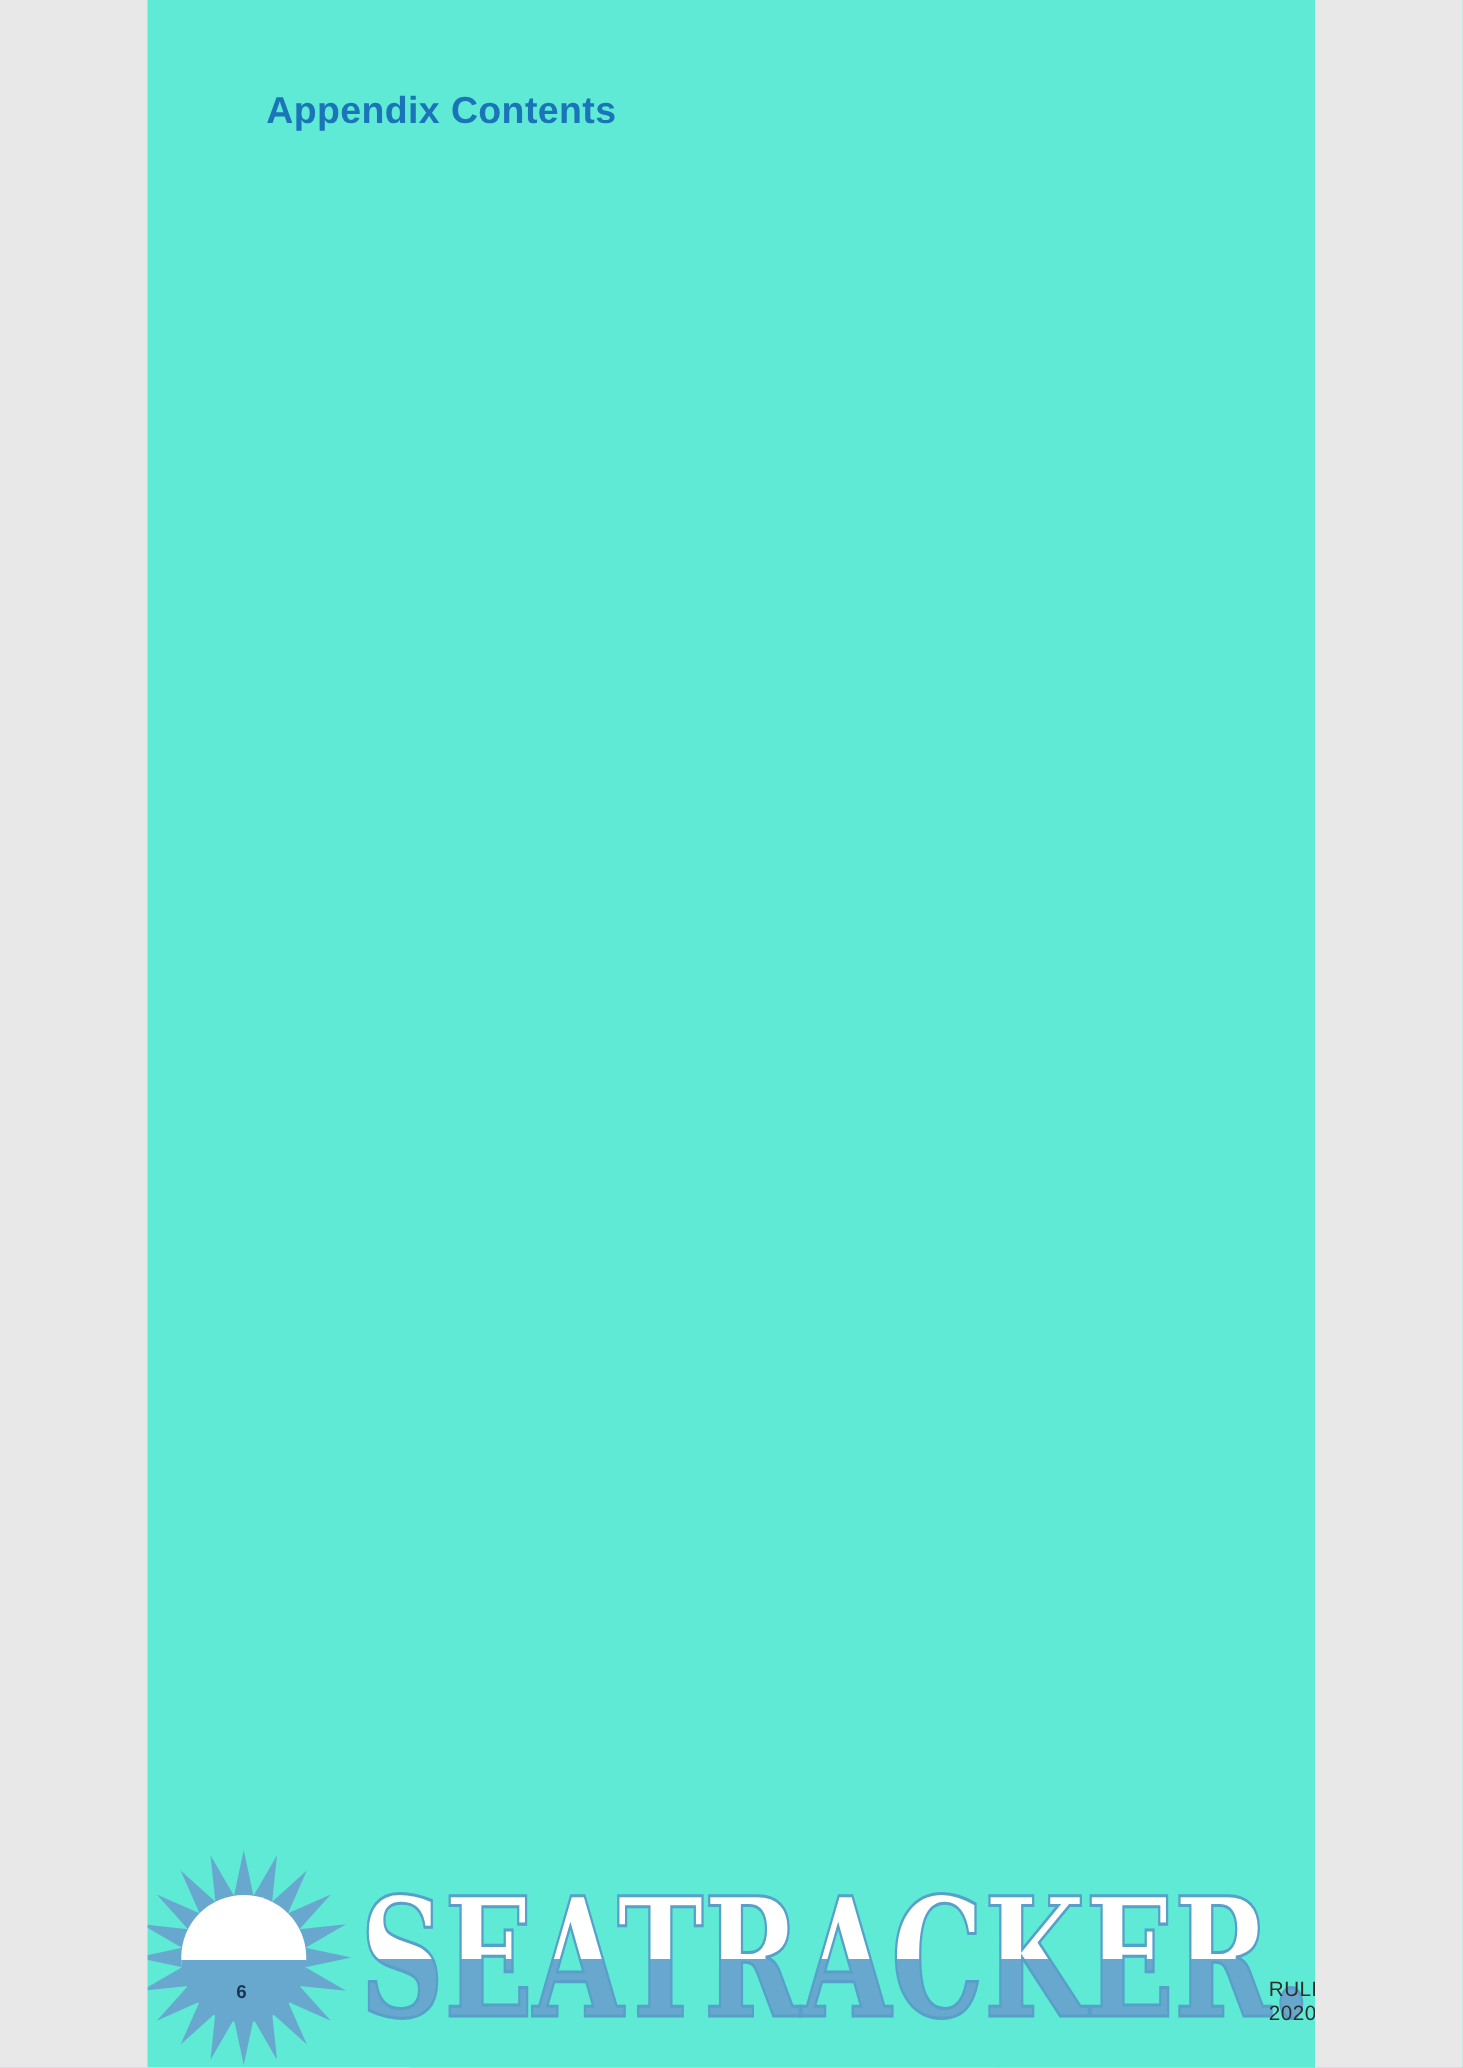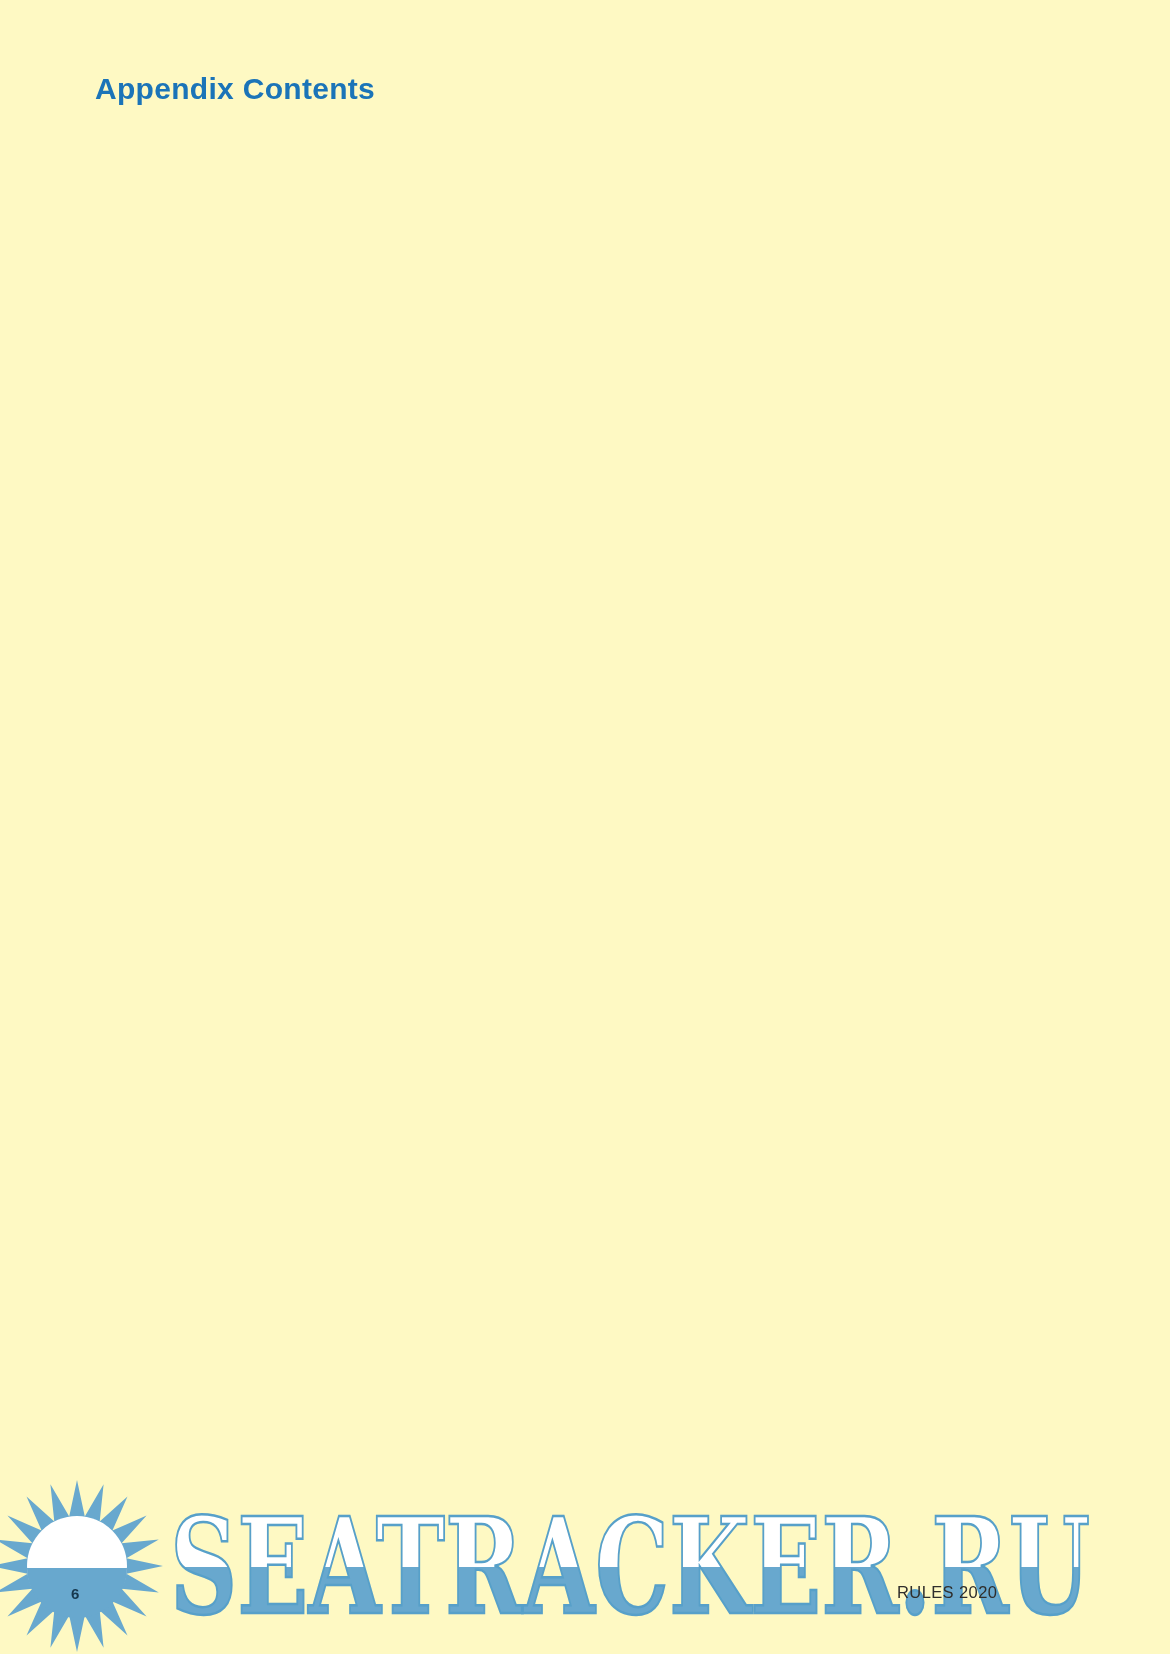--- a/index.html
+++ b/index.html
@@ -1,17 +1,17 @@
 <!DOCTYPE html>
 <html><head>
 <meta charset="utf-8">
 <style>
   html,body{margin:0;padding:0;background:#e8e8e8;}
   .page{
-    position:relative;width:1170px;height:1654px;background:#fef9c3;
+    position:relative;width:934px;height:1654px;background:#5eead4;
     font-family:"Liberation Sans",sans-serif;color:#2c2b29;overflow:hidden;
     margin:0 auto;
   }
   .doc-heading{
     position:absolute;left:95px;margin:0;font-size:30px;font-weight:bold;
     color:#1b74b8;letter-spacing:0.3px;line-height:34px;
   }
   #h-appendix{top:72px;}
   #h-articles{top:684px;}
 

